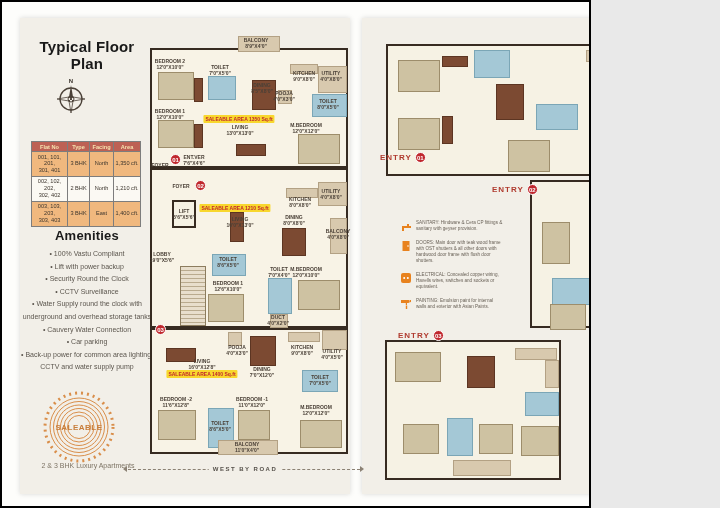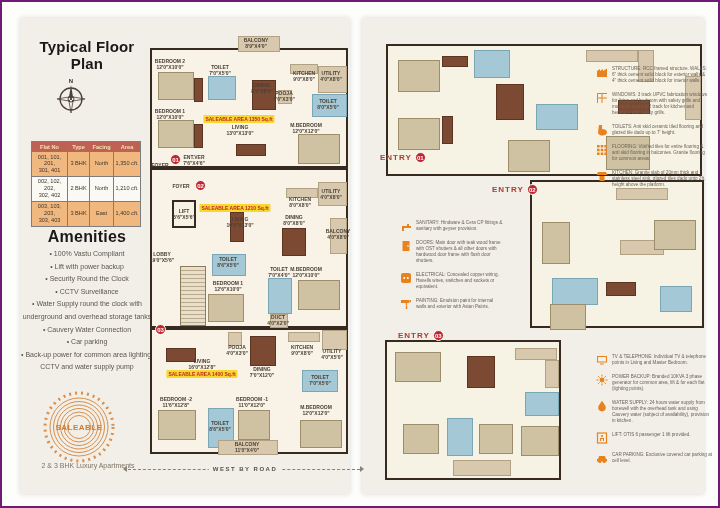--- a/index.html
+++ b/index.html
@@ -1,16 +1,16 @@
 <!DOCTYPE html>
 <html><head>
 <meta charset="utf-8">
 <style>
   html,body{margin:0;padding:0;background:#e9e9e9;font-family:"Liberation Sans",sans-serif;}
-  .canvas{position:relative;width:720px;height:508px;background:#fdfdfb;border:2px solid #701a75;box-sizing:border-box;overflow:hidden;}
+  .canvas{position:relative;width:591px;height:508px;background:#fdfdfb;border:2px solid #000000;box-sizing:border-box;overflow:hidden;}
   .abs{position:absolute;}
   .page{position:absolute;background:#f2efe8;box-shadow:0 0 5px rgba(0,0,0,.15);}
 
   
   .h1{font-weight:bold;color:#191919;font-size:15px;letter-spacing:.2px;}
 
   
   table.flats{border-collapse:collapse;font-size:5.6px;color:#3d362e;}
   table.flats th{background:#bd6154;color:#f6e2ae;font-weight:bold;border:1px solid #7d7d7d;padding:1.5px 1px;}
   table.flats td{border:1px solid #7d7d7d;padding:1.5px 1px;text-align:center;white-space:pre-line;line-height:1.25;}
@@ -101,21 +101,21 @@
     <tr class="orange">
       <td>003, 103, 203,
 303, 403</td>
       <td>3 BHK</td>
       <td>East</td>
       <td>1,400 cft.</td>
     </tr>
   </tbody>
     </table>
 
-  <div class="abs h1" style="left:24px;top:226px;width:122px;text-align:center;font-size:16px;">Amenities</div>
+  <div class="abs h1" style="left:24px;top:226px;width:122px;text-align:center;font-size:13px;">Amenities</div>
   <div class="abs amen" style="left:14px;top:246px;width:142px;">
     <div class="am">100% Vastu Compliant</div>
     <div class="am">Lift with power backup</div>
     <div class="am">Security Round the Clock</div>
     <div class="am">CCTV Surveillance</div>
     <div class="am">Water Supply round the clock with underground and overhead storage tanks</div>
     <div class="am">Cauvery Water Connection</div>
     <div class="am">Car parking</div>
     <div class="am">Back-up power for common area lighting, CCTV and water supply pump</div>
   </div>

